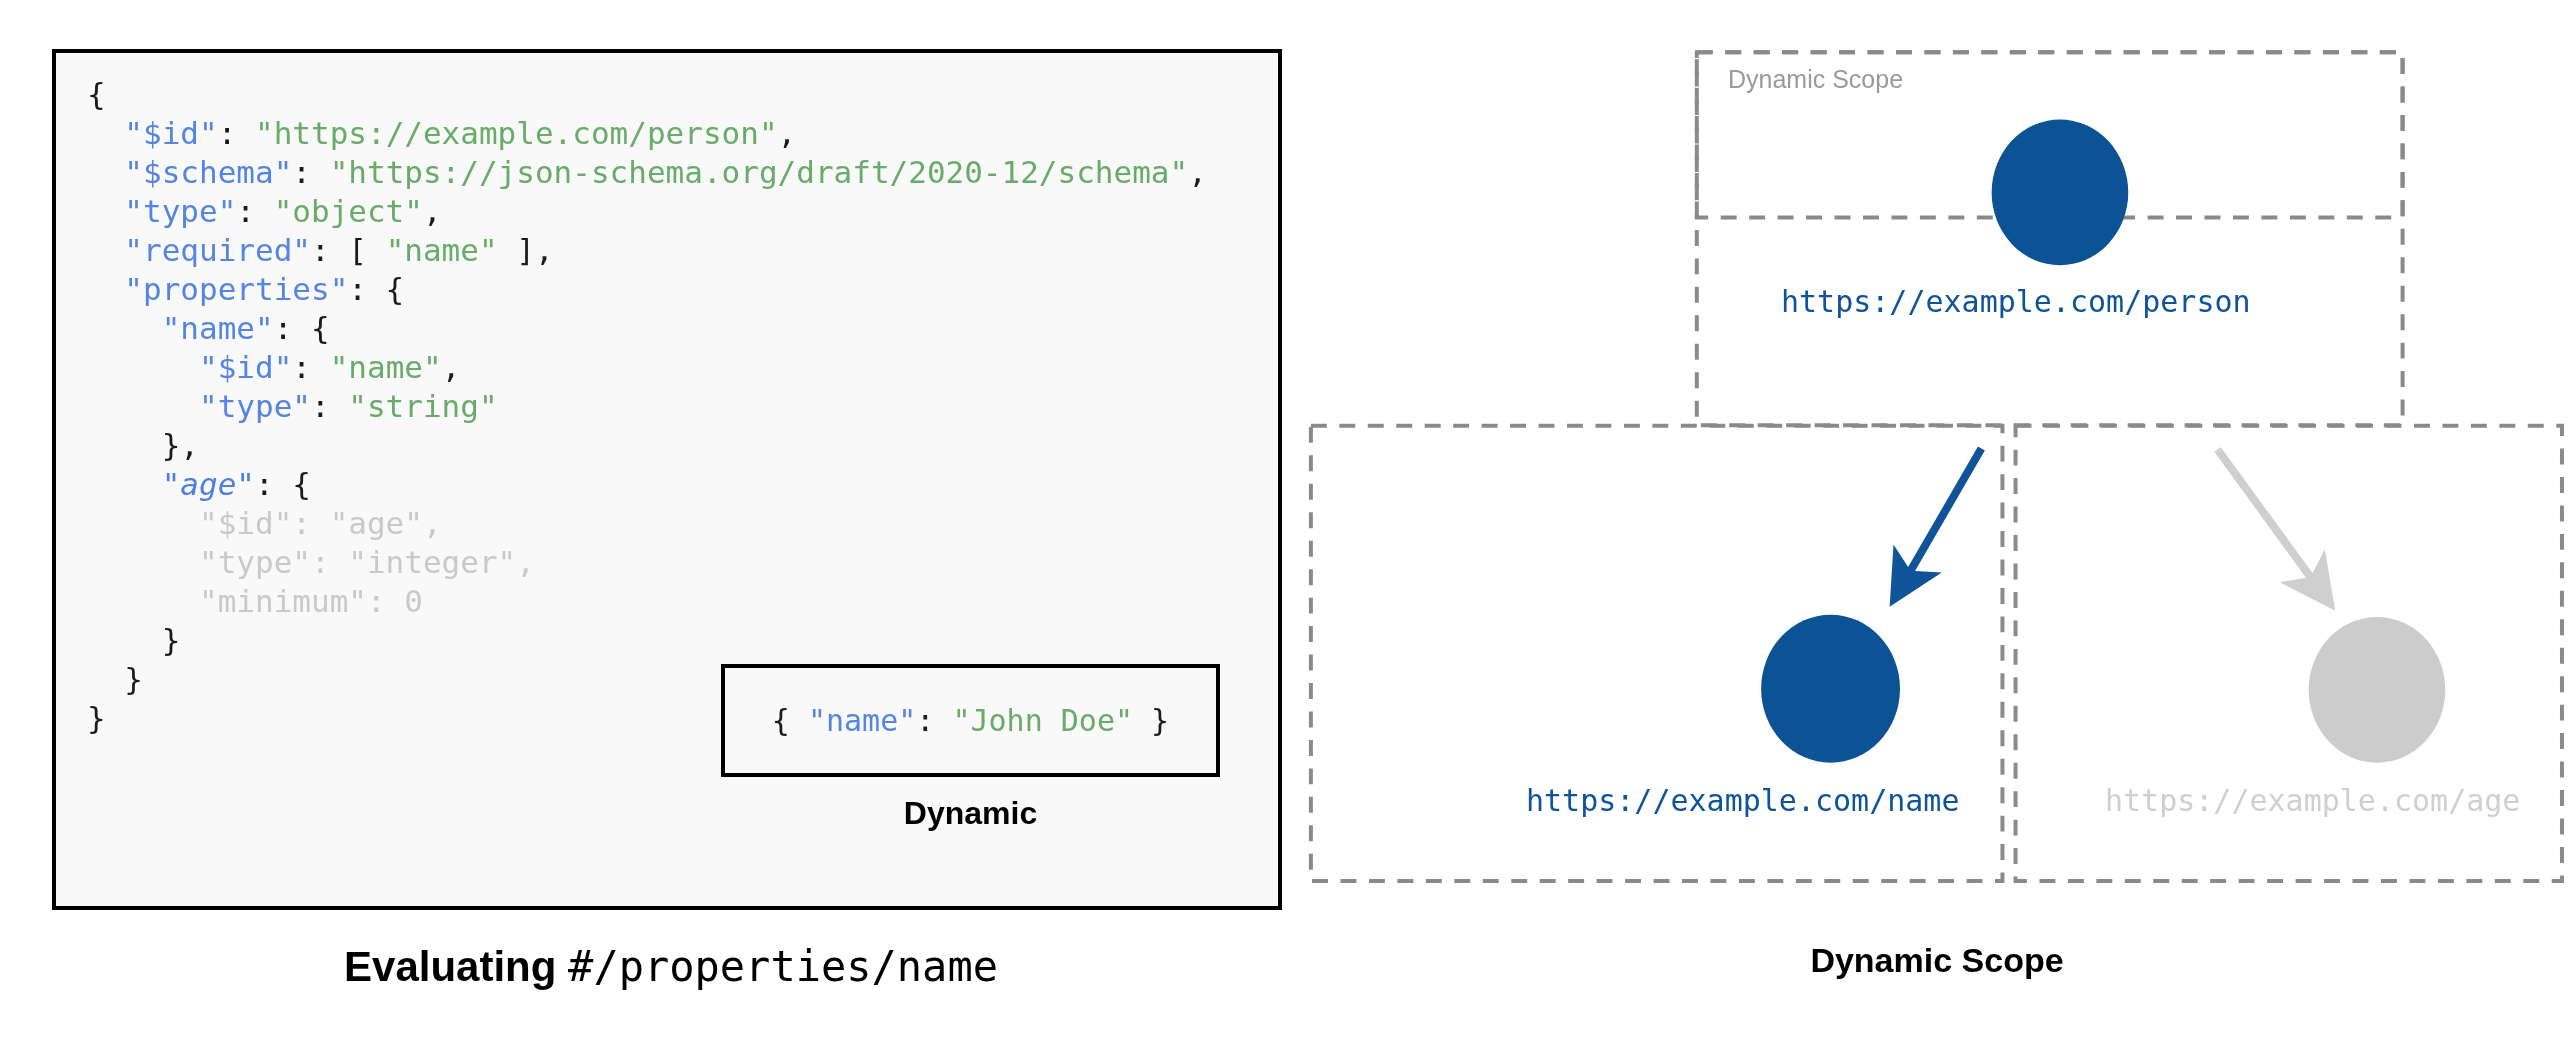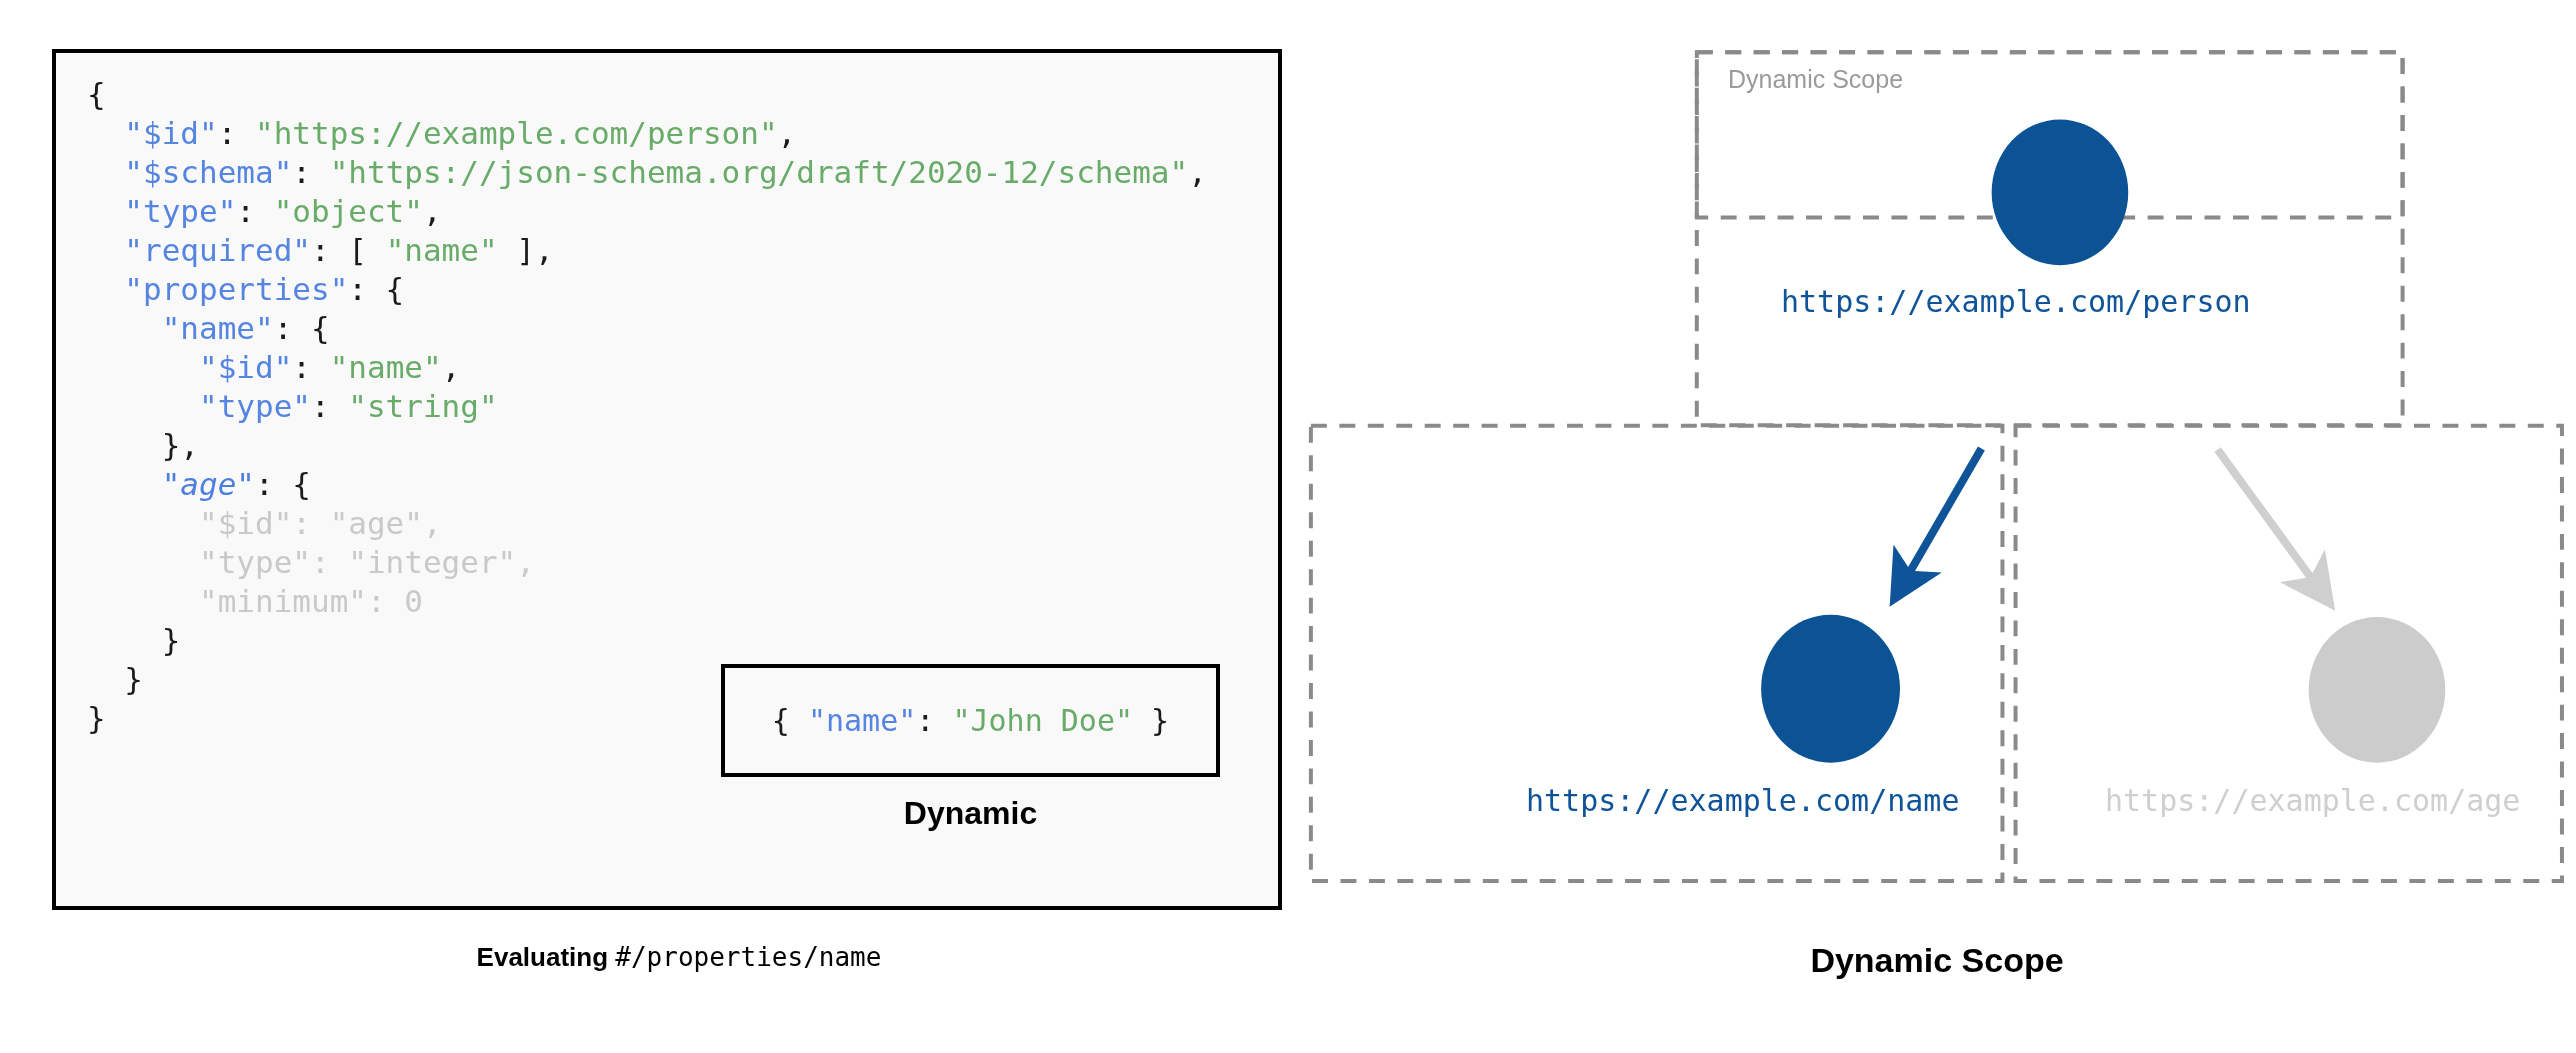--- a/index.html
+++ b/index.html
@@ -73,25 +73,25 @@
     text-align: center;
     font-family: "Liberation Sans", sans-serif;
     font-weight: bold;
     font-size: 32px;
     color: #000000;
   }
 
   
   #left-caption {
     position: absolute;
-    left: 64px;
+    left: 56px;
     top: 942px;
     width: 1230px;
     text-align: center;
-    font-size: 26px;
+    font-size: 42px;
     color: #000000;
     white-space: nowrap;
   }
   #left-caption .cap-bold {
     font-family: "Liberation Sans", sans-serif;
     font-weight: bold;
   }
   #left-caption .cap-mono {
     font-family: "DejaVu Sans Mono", "Liberation Mono", monospace;
     font-weight: normal;

